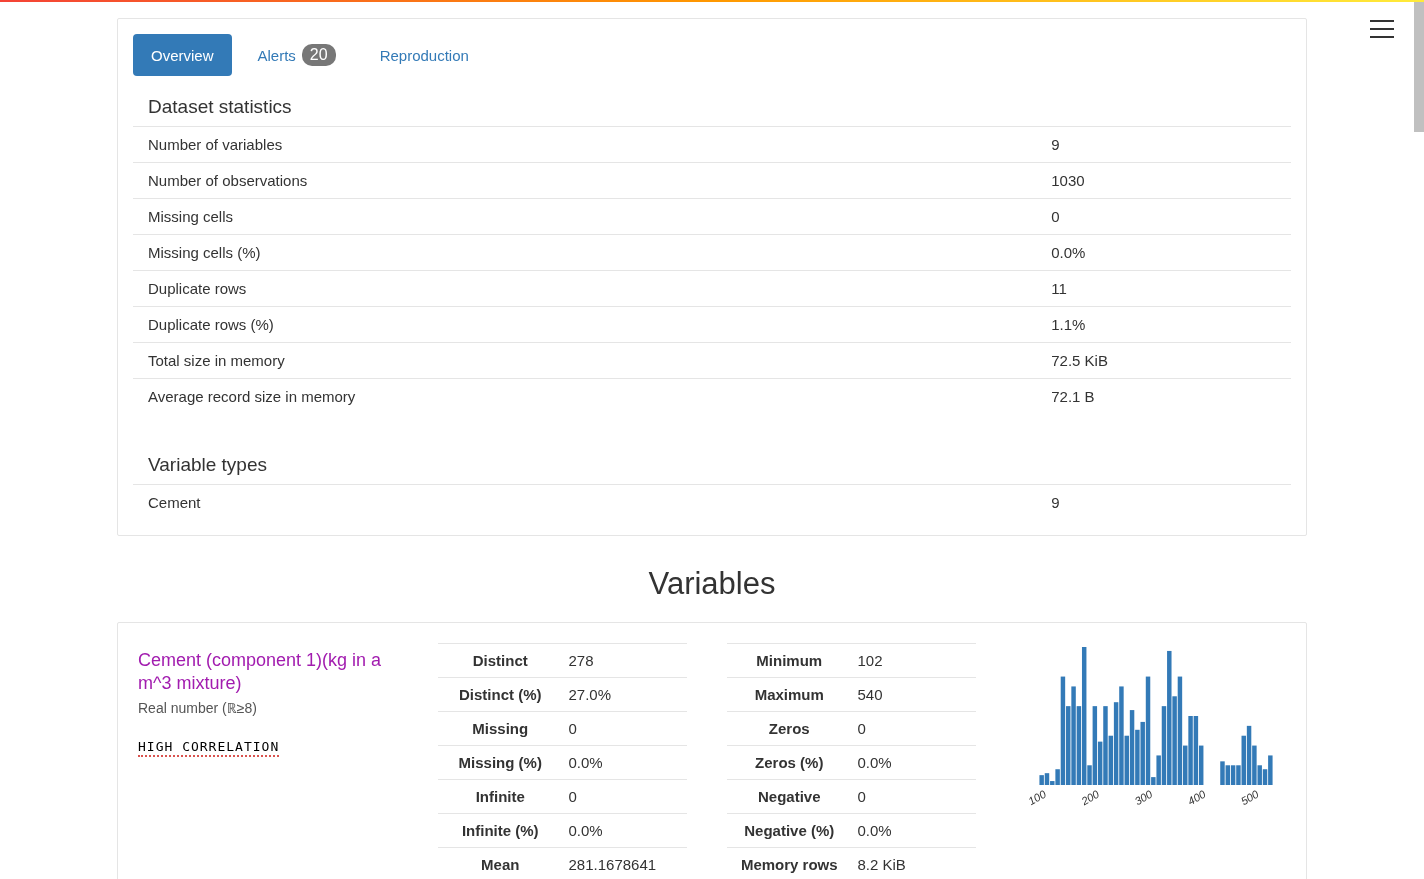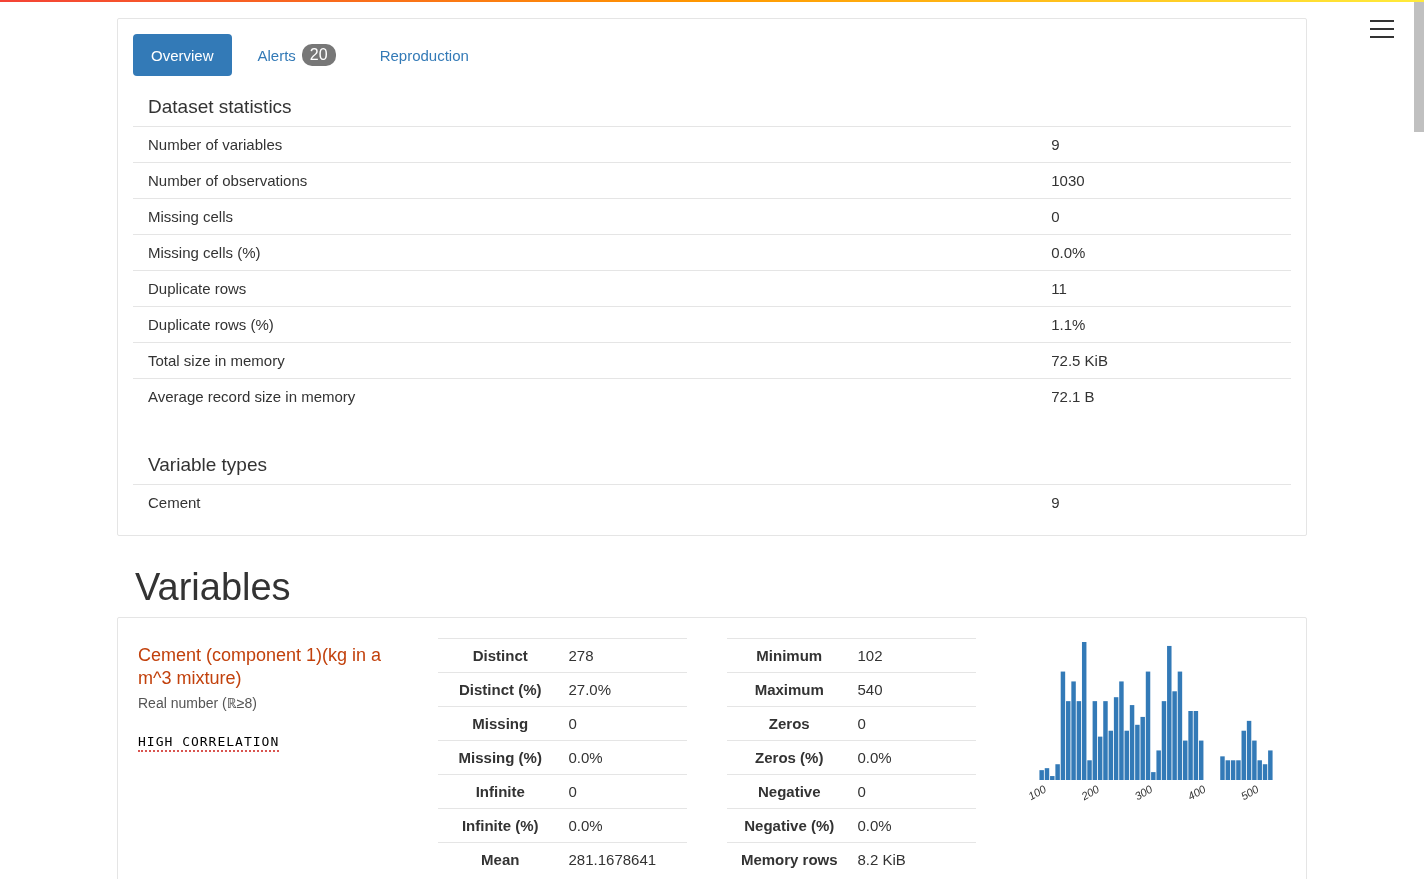--- a/index.html
+++ b/index.html
@@ -92,38 +92,39 @@
   .stats-table th {
     text-align: left;
     font-weight: 400;
     padding: 9px 15px;
     width: 78%;
   }
   .stats-table td {
     padding: 9px 15px;
   }
   h1.vars-heading {
-    font-size: 38px;
+    font-size: 31px;
     font-weight: 400;
-    margin: 30px 0 8px;
+    margin: 30px 0 20px;
     padding: 0 18px;
+    text-align: center;
   }
   .var-panel {
     border: 1px solid #e5e5e5;
     border-top: 1px solid #e5e5e5;
     border-radius: 2px;
     padding: 20px;
   }
   .var-row {
     display: flex;
     gap: 40px;
   }
   .var-meta { width: 260px; flex-shrink: 0; }
   .var-title {
-    color: #c2410c;
+    color: #a21caf;
     font-size: 18px;
     line-height: 1.3;
     margin: 6px 0 0;
     cursor: pointer;
   }
   .var-subtitle {
     color: #555;
     font-size: 14px;
     margin-top: 2px;
   }

